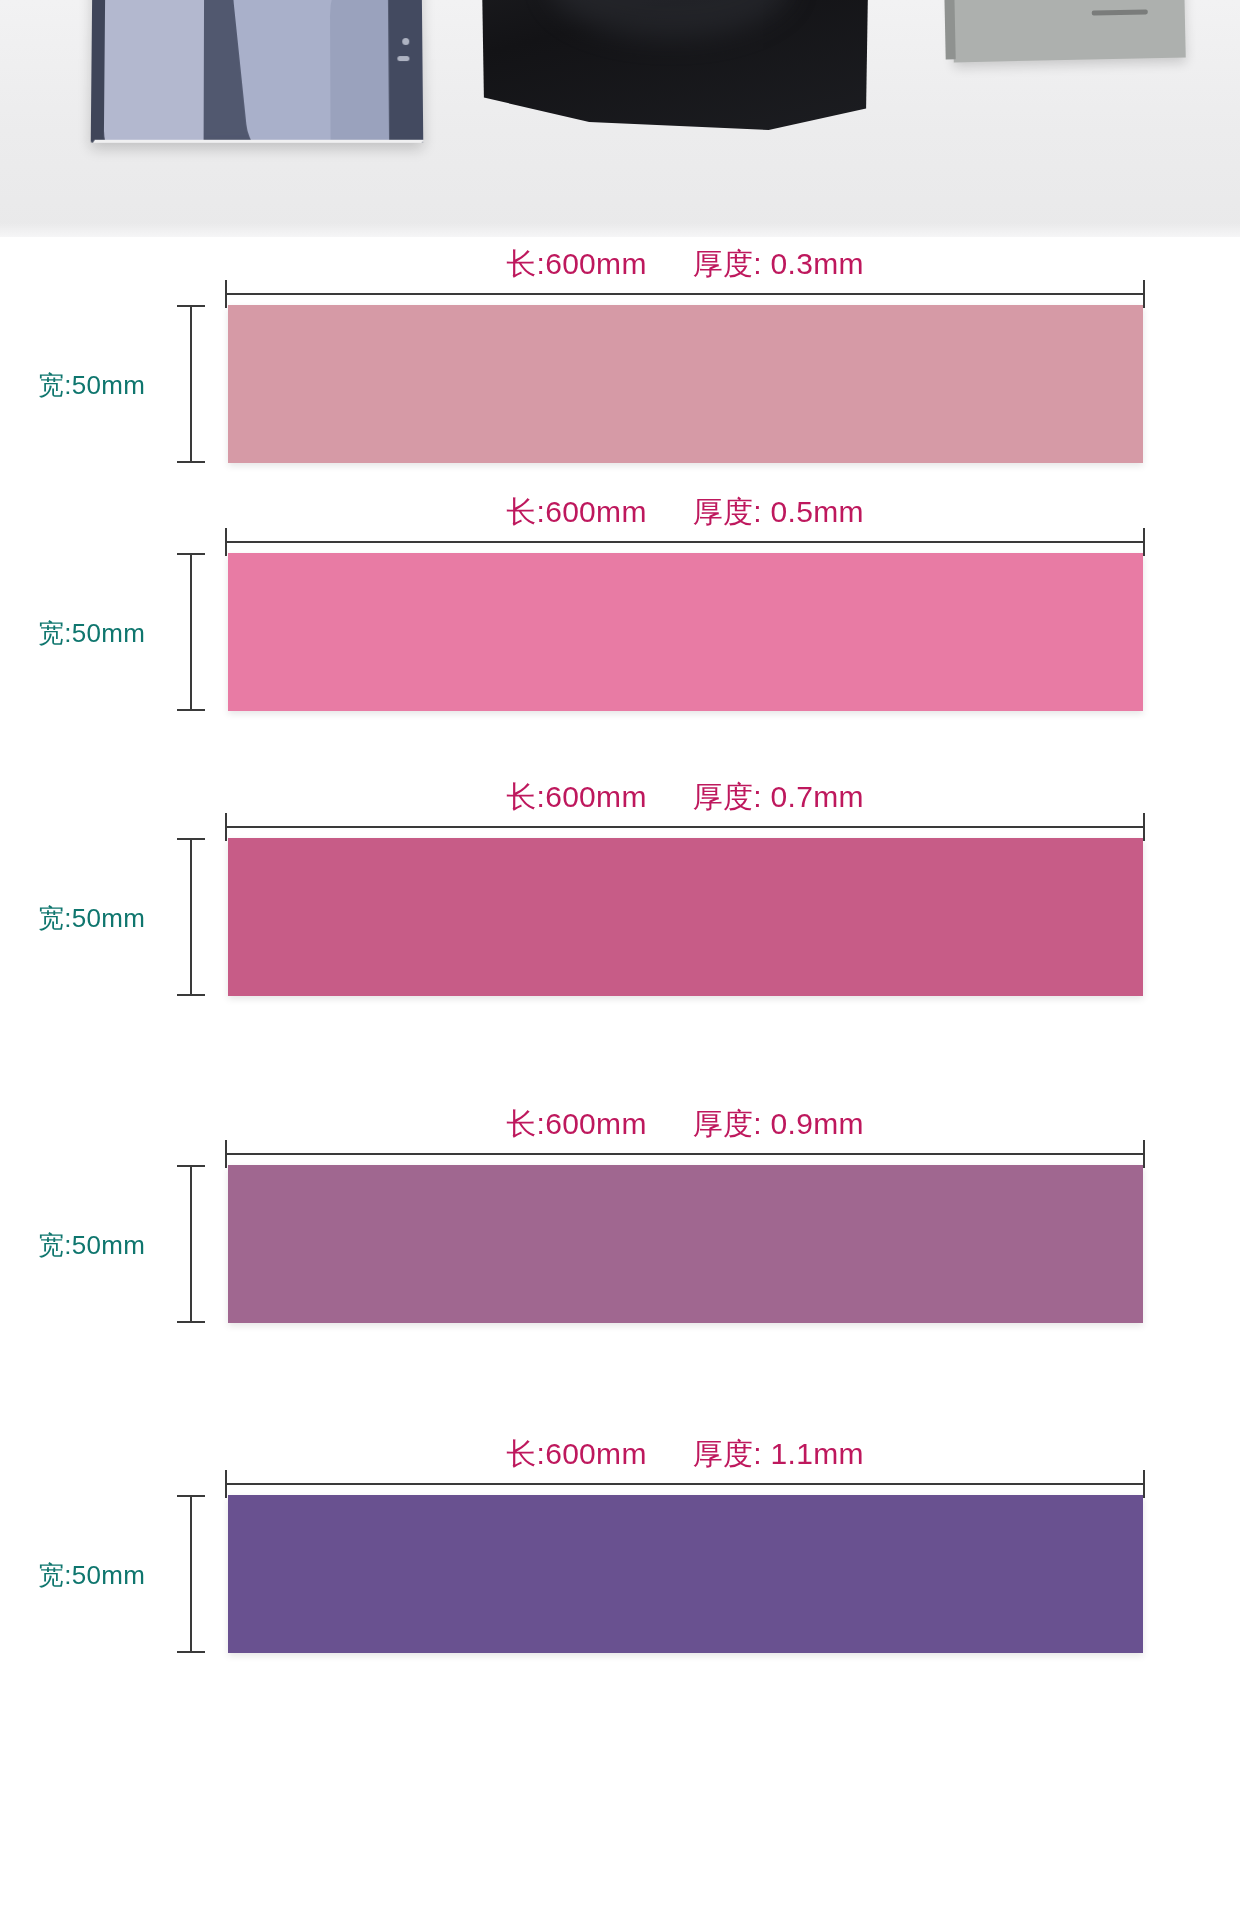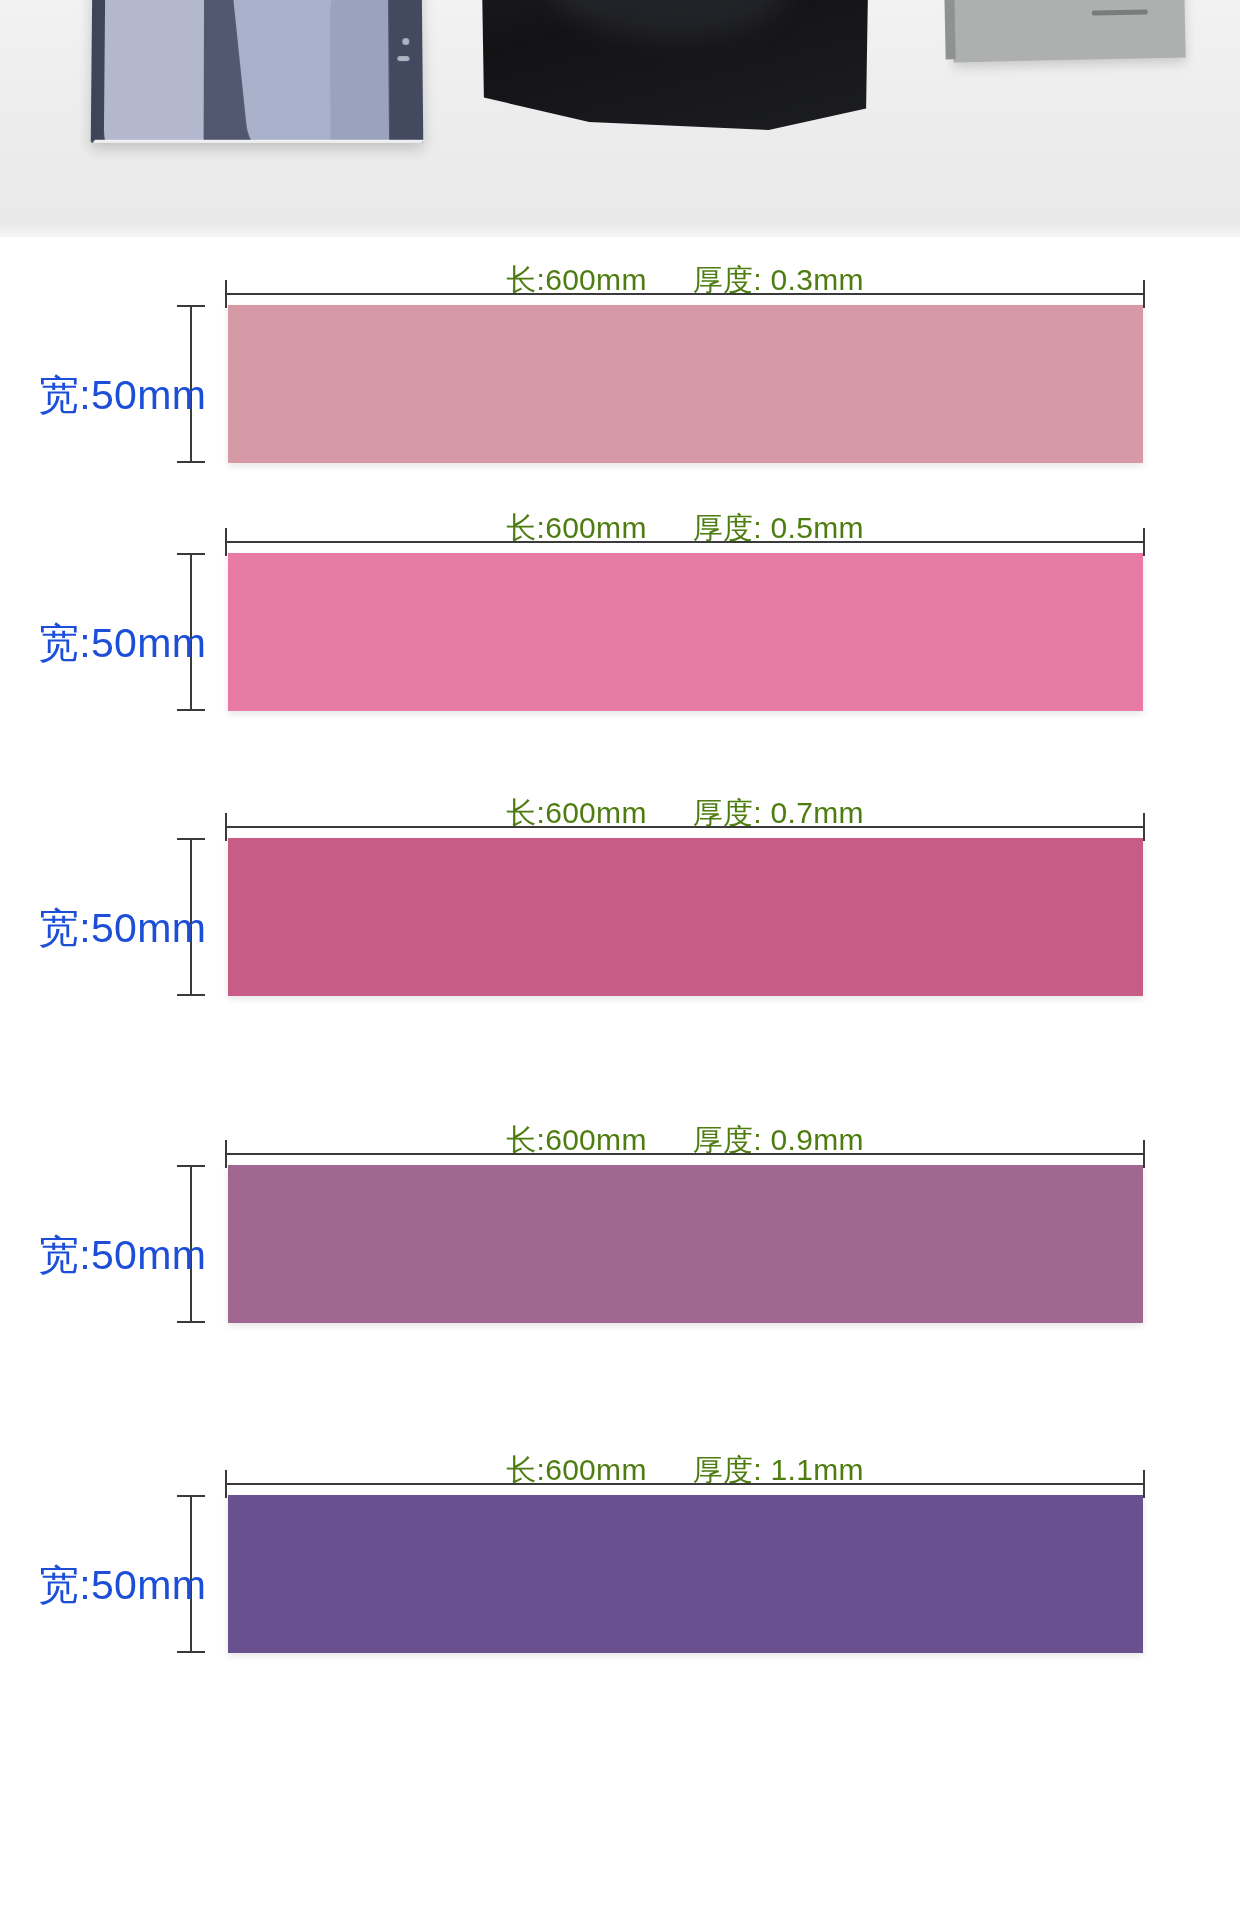--- a/index.html
+++ b/index.html
@@ -87,44 +87,44 @@
     position:absolute; right:16%; bottom:26%; width:56px; height:5px;
     background:#6d6f6e; border-radius:2px; opacity:.8;
   }
 
   
   .spec-area{ position:absolute; left:0; top:237px; width:1240px; height:1683px; background:#fff; }
   .spec-row{ position:absolute; left:0; width:1240px; }
 
   .dim-top{ position:absolute; left:225px; width:920px; height:58px; }
   .dim-top-labels{
-    position:absolute; left:0; top:16px; width:100%; height:42px;
+    position:absolute; left:0; top:0; width:100%; height:42px;
     display:flex; justify-content:center; align-items:flex-end; gap:46px;
-    font-size:30px; color:#4d7c0f; letter-spacing:.3px; white-space:nowrap;
+    font-size:30px; color:#be185d; letter-spacing:.3px; white-space:nowrap;
     line-height:1;
   }
   .dim-top-line{
     position:absolute; left:0; bottom:0; width:100%; height:2px; background:#3a3a3a;
   }
   .dim-top-line::before,.dim-top-line::after{
     content:""; position:absolute; top:-13px; width:2px; height:28px; background:#3a3a3a;
   }
   .dim-top-line::before{ left:0; }
   .dim-top-line::after{ right:0; }
 
   .dim-left{ position:absolute; left:190px; width:2px; background:#3a3a3a; }
   .dim-left::before,.dim-left::after{
     content:""; position:absolute; left:-13px; width:28px; height:2px; background:#3a3a3a;
   }
   .dim-left::before{ top:0; }
   .dim-left::after{ bottom:0; }
 
   .width-label{
-    position:absolute; font-size:41px; color:#1d4ed8; white-space:nowrap;
-    letter-spacing:.3px; text-align:right; width:150px; left:38px;
+    position:absolute; font-size:26px; color:#0f766e; white-space:nowrap;
+    letter-spacing:.3px; width:150px; left:38px;
   }
 
   .band{
     position:absolute; left:228px; width:915px;
     box-shadow:0 3px 7px rgba(0,0,0,.10);
   }
 </style>
 </head>
 <body>
 

